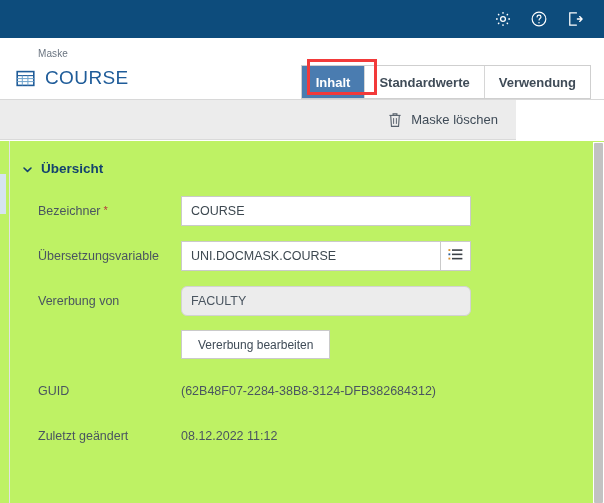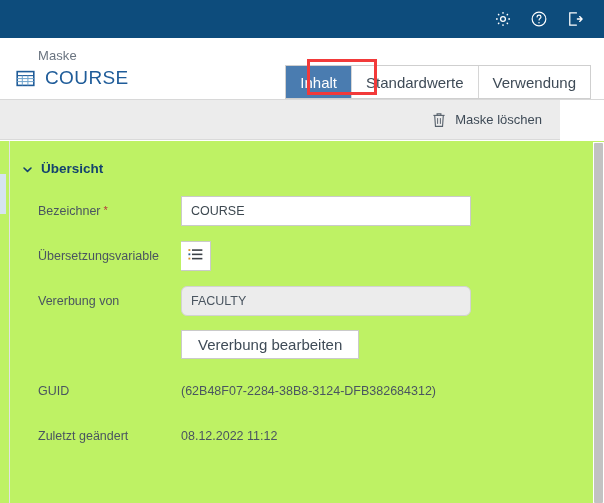--- a/index.html
+++ b/index.html
@@ -51,21 +51,21 @@
     width: 604px;
     height: 62px;
     background: #ffffff;
     border-bottom: 1px solid #d8d8d8;
     box-sizing: border-box;
   }
   .breadcrumb {
     position: absolute;
     left: 38px;
     top: 10px;
-    font-size: 13px;
+    font-size: 10px;
     color: #6a7480;
     letter-spacing: .1px;
   }
   .title-row {
     position: absolute;
     left: 16px;
     top: 29px;
     display: flex;
     align-items: center;
     gap: 10px;
@@ -92,26 +92,27 @@
     height: 32px;
     border: 1px solid #cfcfcf;
     background: #ffffff;
     box-sizing: content-box;
   }
   .tab {
     display: flex;
     align-items: center;
     justify-content: center;
     padding: 6px 14px;
-    font-size: 15px;
+    font-size: 13px;
     color: #3f4b57;
     border-right: 1px solid #d6d6d6;
     background: #ffffff;
     cursor: pointer;
     white-space: nowrap;
+    font-weight: bold;
   }
   .tab:last-child { border-right: none; }
   .tab.active {
     background: #4a7cb0;
     color: #ffffff;
   }
   .tab-highlight {
     position: absolute;
     left: 307px;
     top: 59px;
@@ -119,21 +120,21 @@
     height: 36px;
     border: 3px solid #f23a3a;
     box-sizing: border-box;
     pointer-events: none;
   }
 
   
   .actionbar {
     position: absolute;
     left: 0; top: 100px;
-    width: 560px;
+    width: 516px;
     height: 40px;
     background: #ececec;
     border-bottom: 1px solid #dadada;
     box-sizing: border-box;
     display: flex;
     align-items: center;
     justify-content: flex-end;
   }
   .action-item {
     display: flex;
@@ -278,21 +279,21 @@
   }
   .inherit-btn {
     position: absolute;
     left: 181px;
     top: 2px;
     height: 29px;
     padding: 0 16px;
     border: 1px solid #cacaca;
     background: #ffffff;
     font-family: "Liberation Sans", sans-serif;
-    font-size: 15px;
+    font-size: 12px;
     color: #3f4b57;
     cursor: pointer;
     display: flex;
     align-items: center;
   }
 </style>
 </head>
 <body>
 
 <div class="topbar">
@@ -378,20 +379,21 @@
         <span>Bezeichner</span><span class="req"> *</span>
       </div>
       <div class="field">
         <input type="text" value="COURSE" style="">
       </div>
     </div>
 
     <div class="form-row">
       <div class="form-label">Übersetzungsvariable</div>
       <div class="field">
+        <input type="text" value="UNI.DOCMASK.COURSE" style="">
         <span class="field-btn">
           <span>
             <svg viewBox="0 0 16 14" width="15" height="13">
               <rect x="0.4" y="1.2" width="2" height="2" fill="#d98f2b"></rect>
               <rect x="0.4" y="5.8" width="2" height="2" fill="#2b5f96"></rect>
               <rect x="0.4" y="10.4" width="2" height="2" fill="#d98f2b"></rect>
               <rect x="4.2" y="1.4" width="11.2" height="1.7" fill="#3a3f45"></rect>
               <rect x="4.2" y="6.0" width="11.2" height="1.7" fill="#3a3f45"></rect>
               <rect x="4.2" y="10.6" width="11.2" height="1.7" fill="#3a3f45"></rect>
             </svg>

